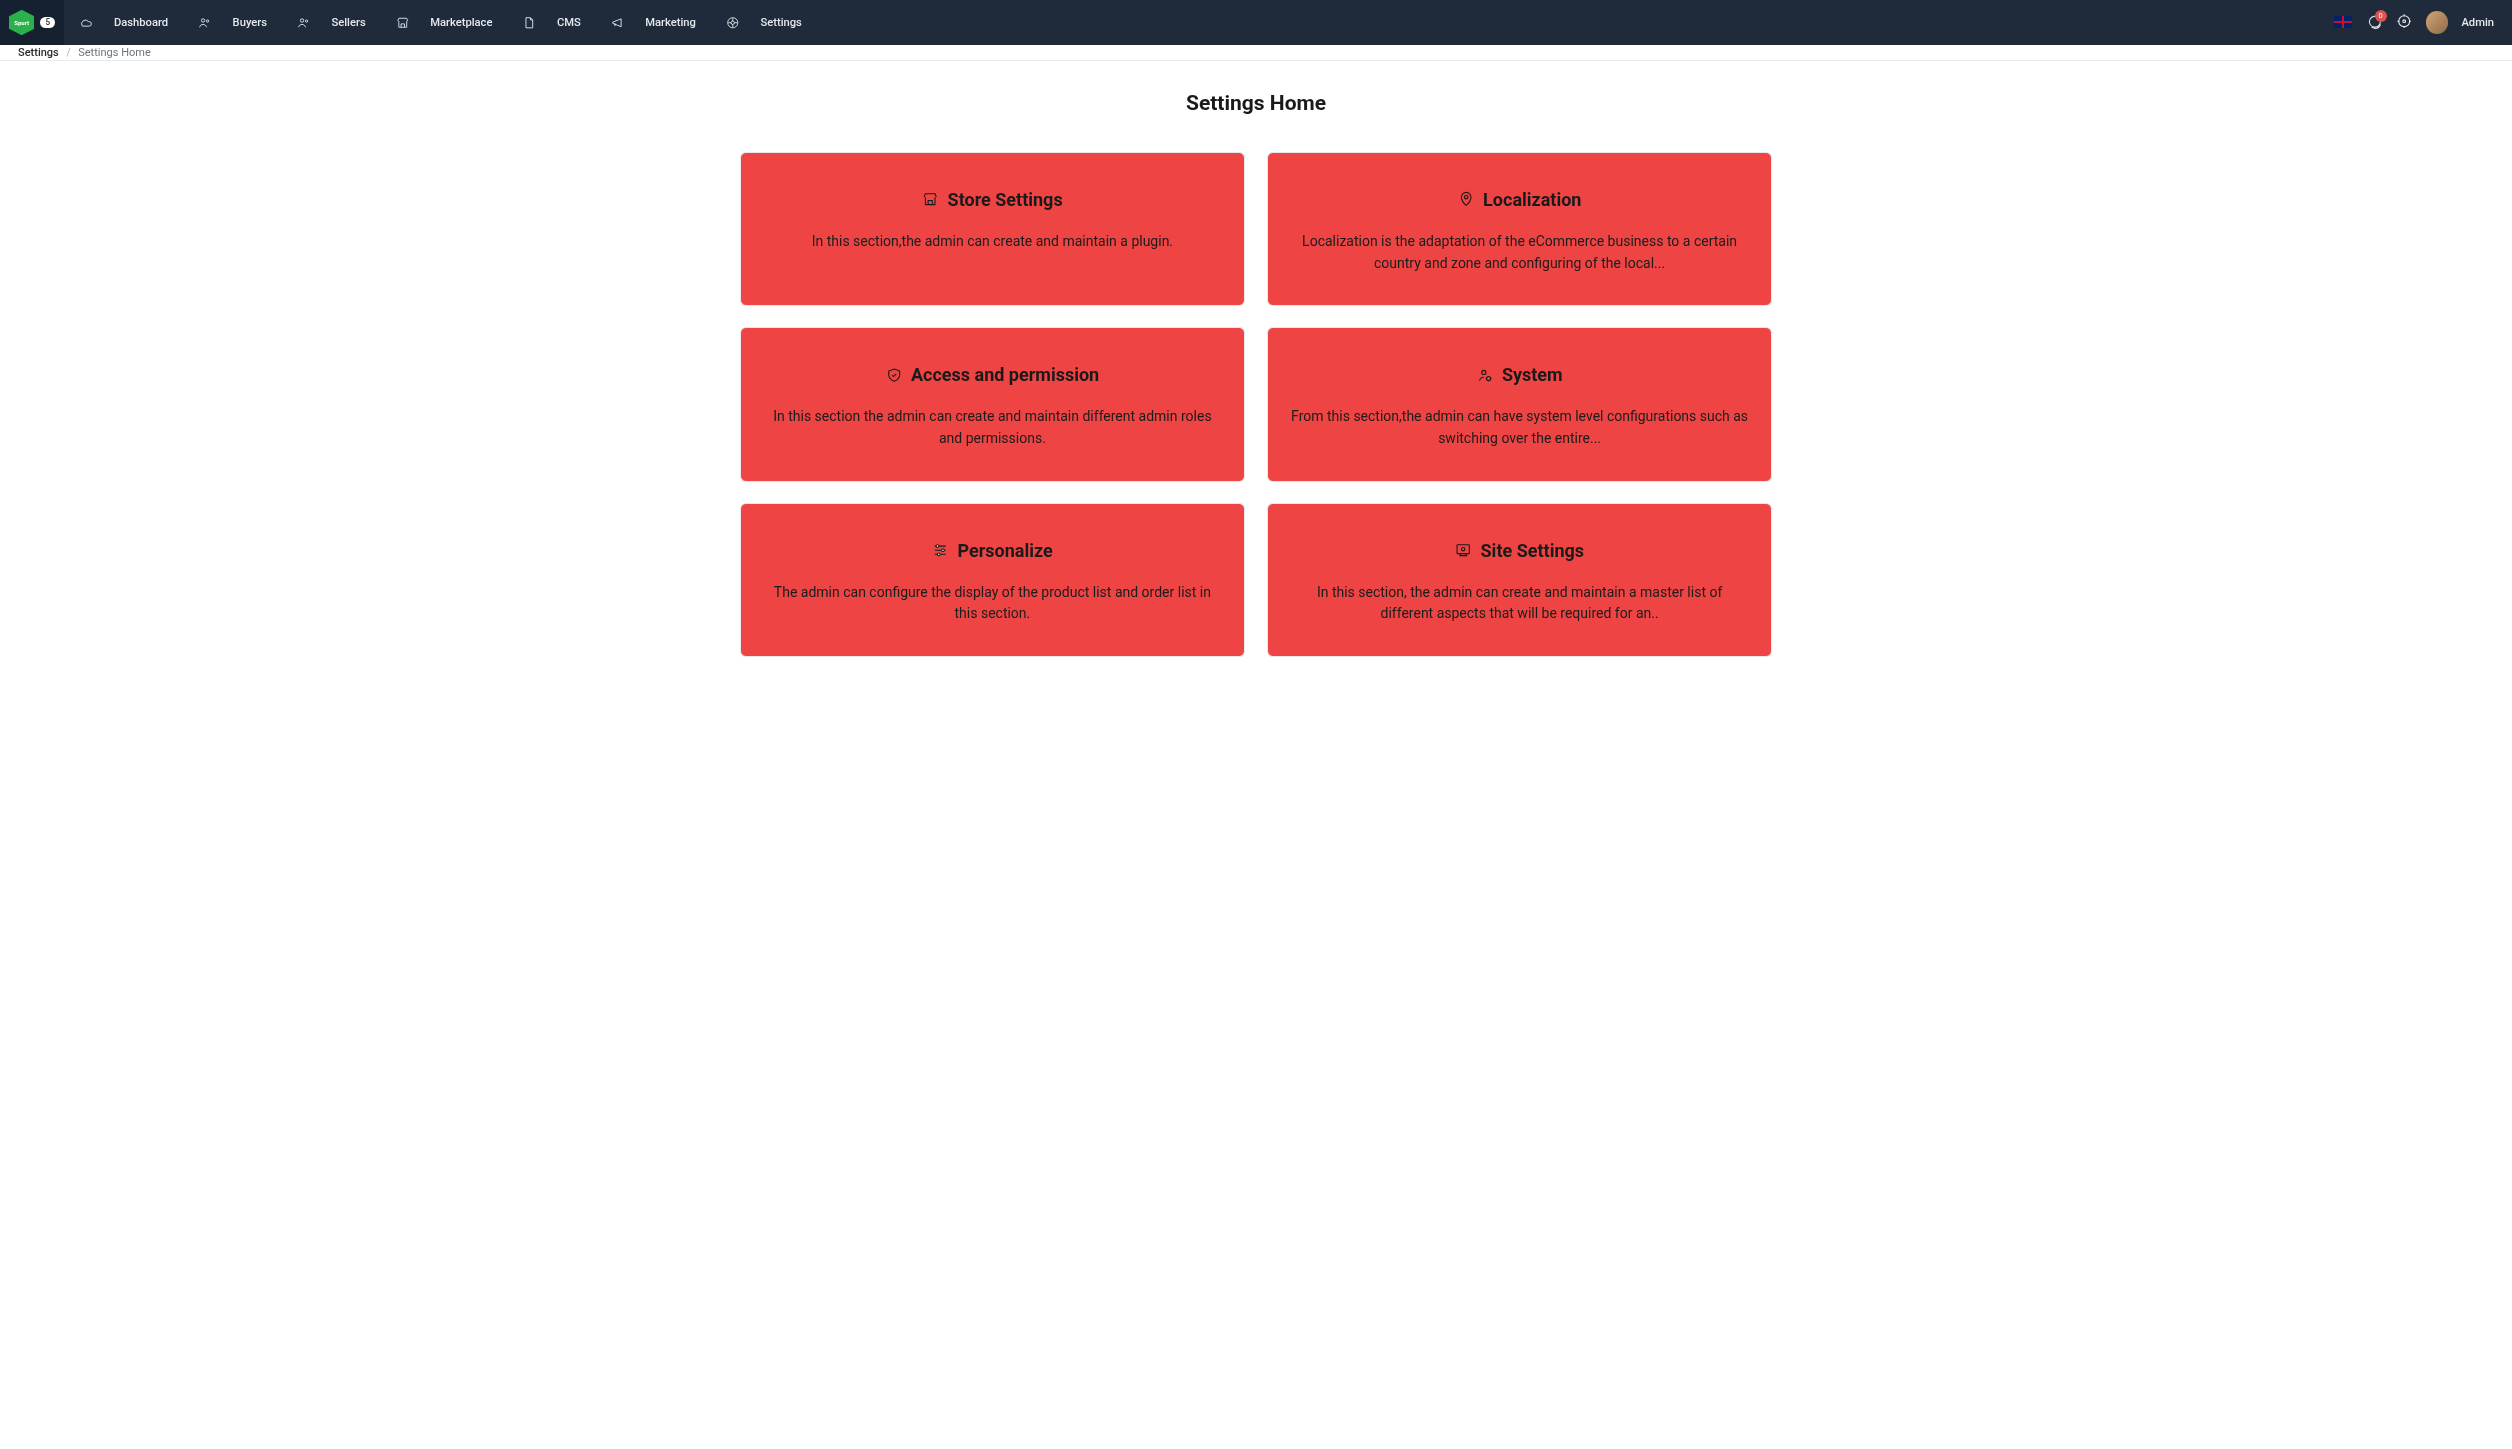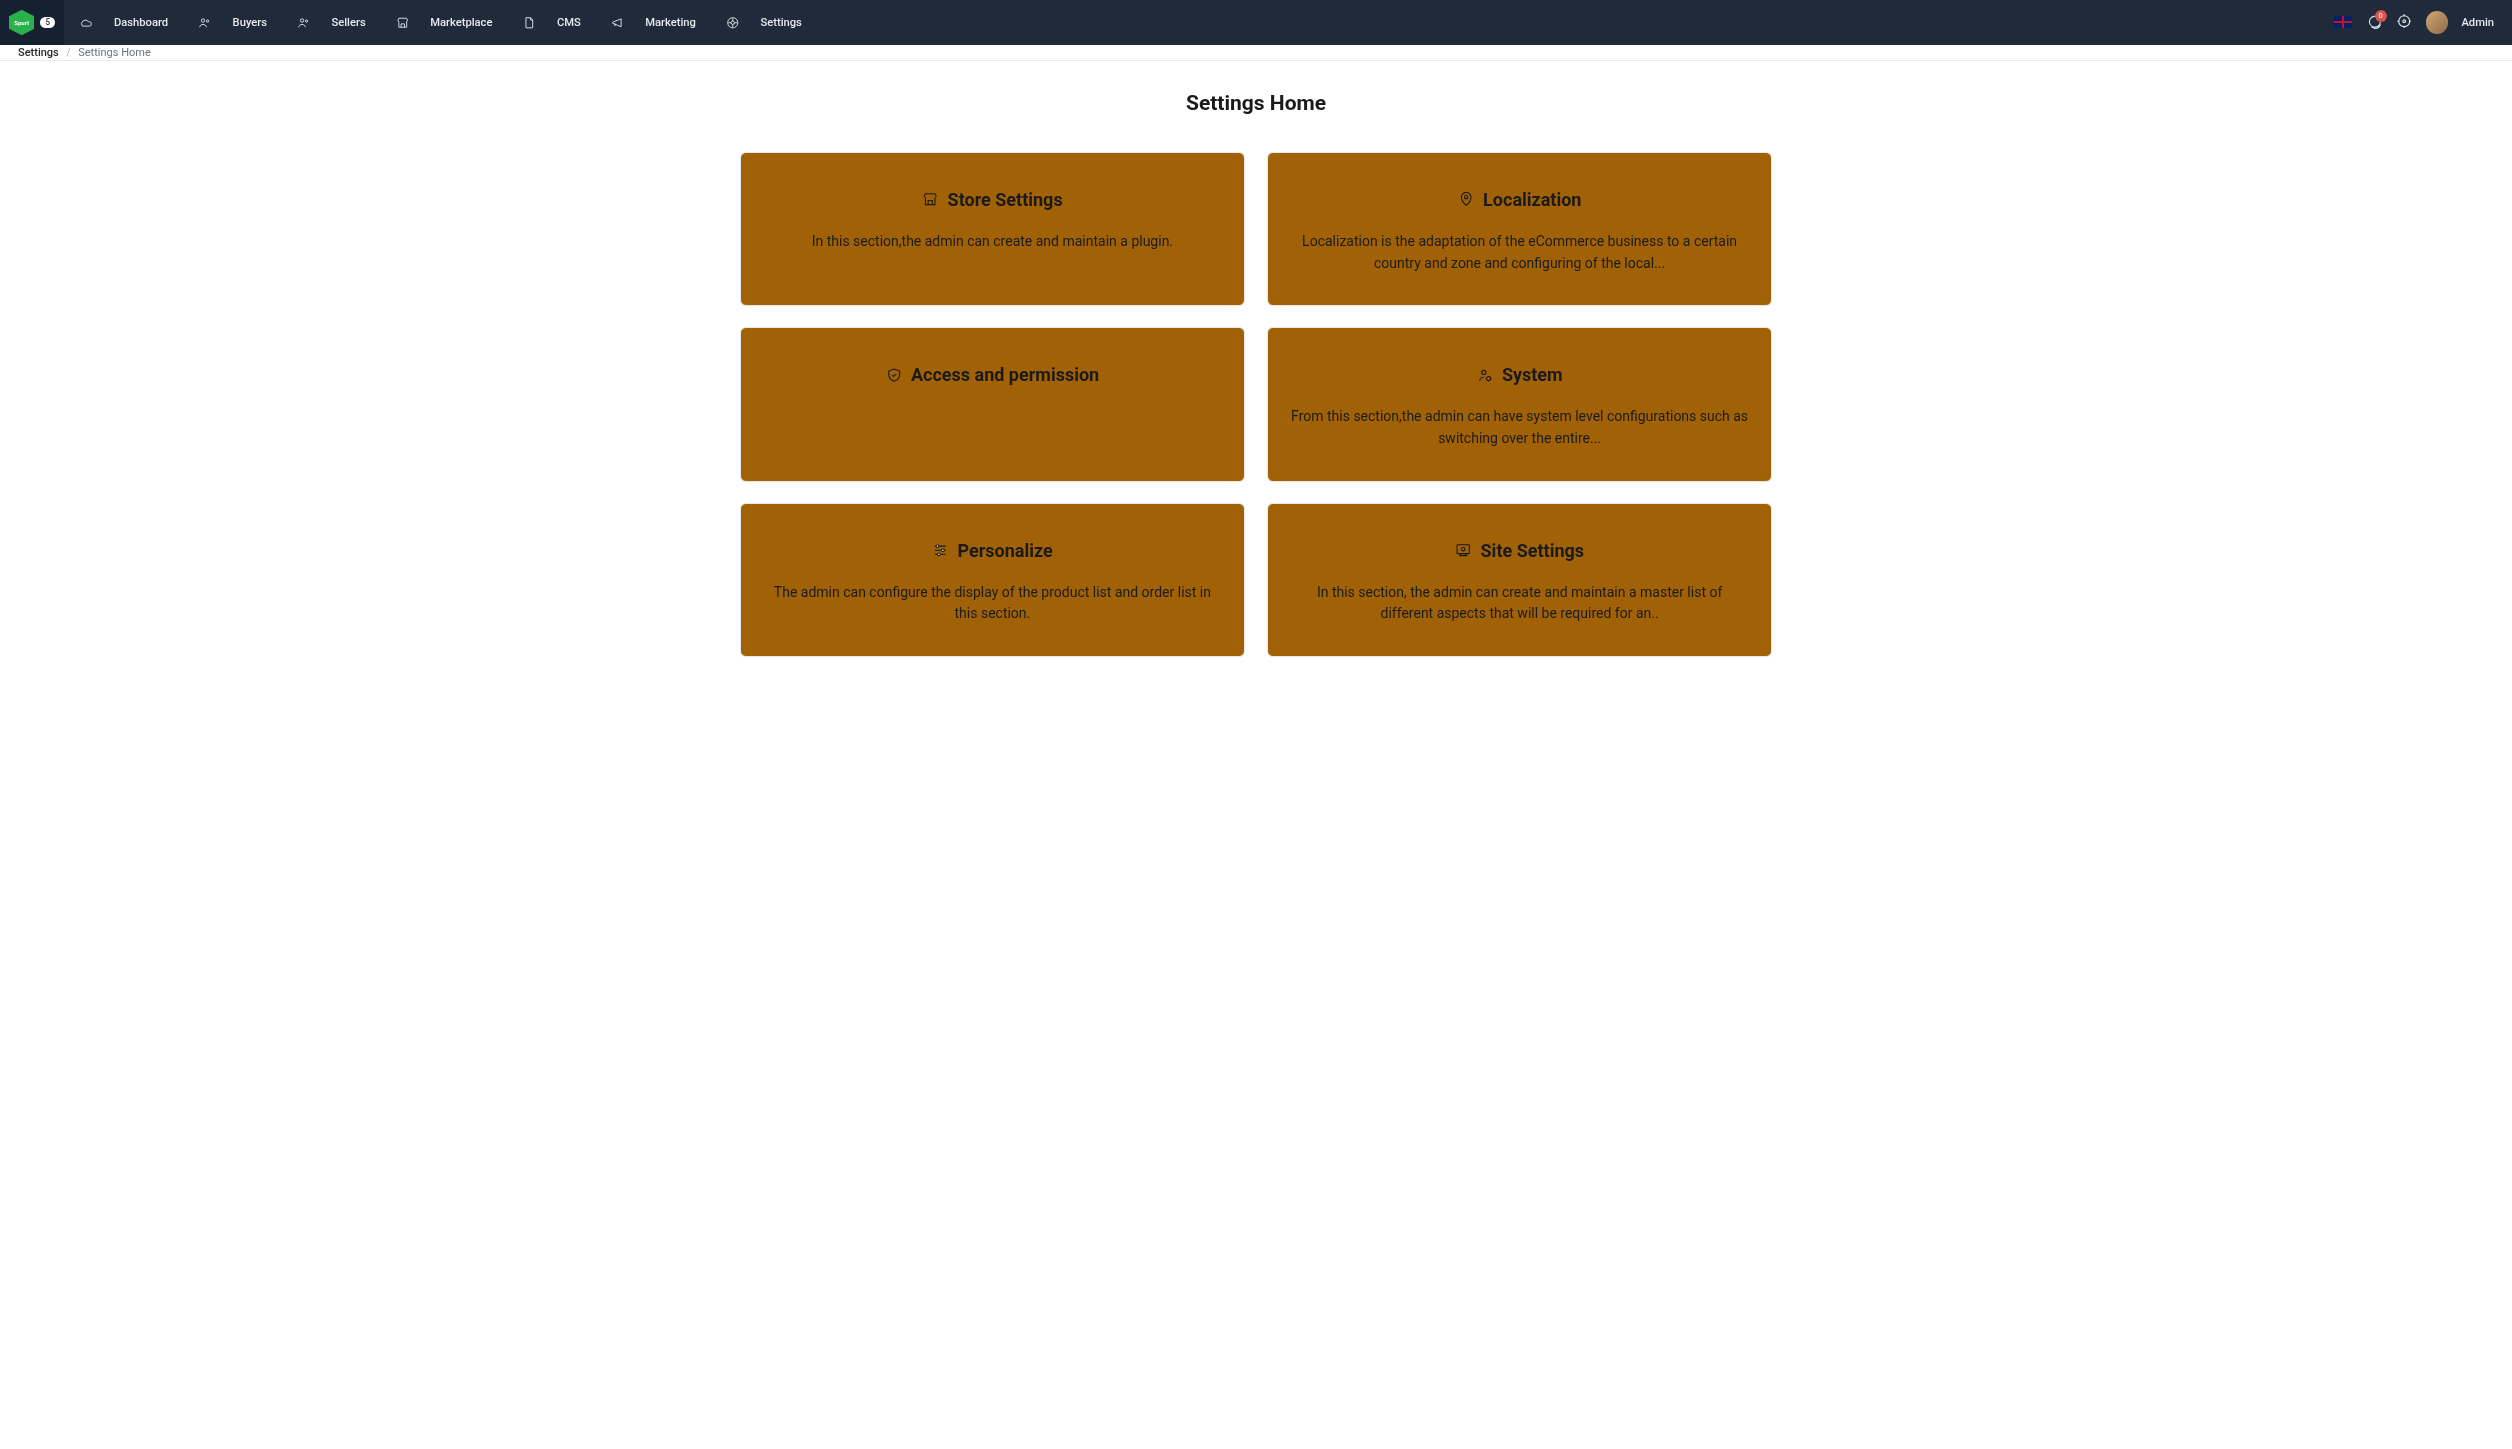--- a/index.html
+++ b/index.html
@@ -162,21 +162,21 @@
       gap: 21px 22.4px;
       max-width: 1032px;
       margin: 0 auto;
     }
     .card {
       border: 0.7px solid #e6e8eb;
       border-radius: 6px;
       padding: 36px 22.4px 31px 22.4px;
       text-align: center;
       cursor: pointer;
-      background: #a16207;
+      background: #ef4444;
     }
     .card-header {
       display: flex;
       align-items: center;
       justify-content: center;
       gap: 9px;
       margin-bottom: 21px;
     }
     .card-icon {
       width: 16.4px;
@@ -341,20 +341,21 @@
     <div class="card">
       <div class="card-header">
         <span class="card-icon">
           <svg viewBox="0 0 24 24" fill="none" stroke-width="1.6">
               <path d="M12 3l8 3v5c0 5-3 8-8 10-5-2-8-5-8-10V6z"></path>
               <path d="M9 12l2 2 4-4"></path>
             </svg>
         </span>
         <span class="card-title">Access and permission</span>
       </div>
+      <p class="card-desc">In this section the admin can create and maintain different admin roles and permissions.</p>
     </div>
 
     <div class="card">
       <div class="card-header">
         <span class="card-icon">
           <svg viewBox="0 0 24 24" fill="none" stroke-width="1.6">
               <circle cx="10" cy="8" r="3"></circle>
               <path d="M4 20c0-3 3-5 6-5"></path>
               <circle cx="17" cy="17" r="3"></circle>
               <path d="M17 13v1M17 20v1M13 17h1M20 17h1"></path>

